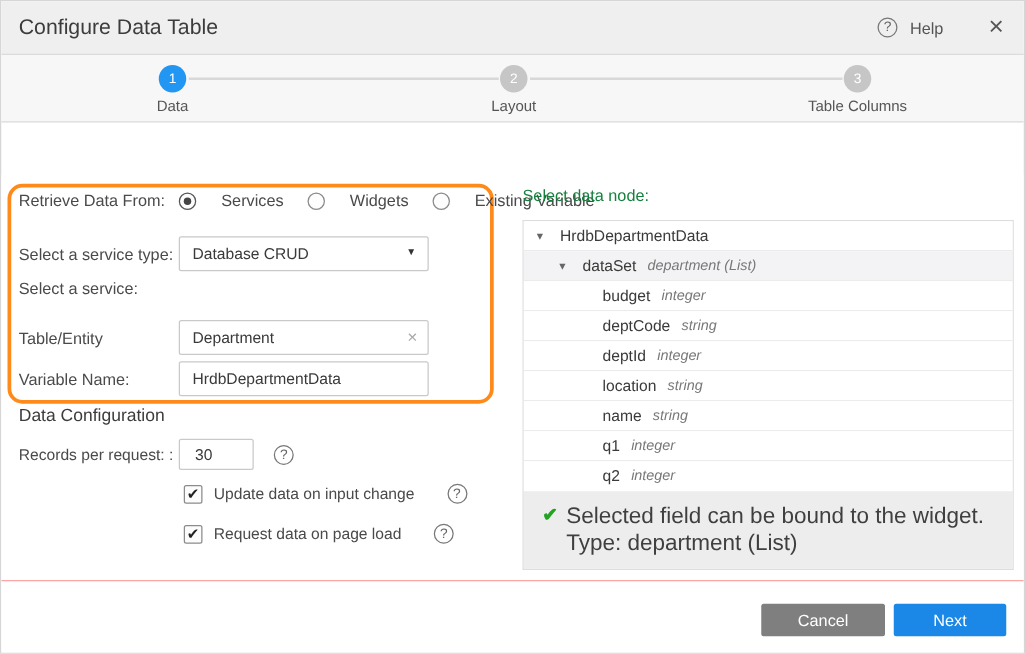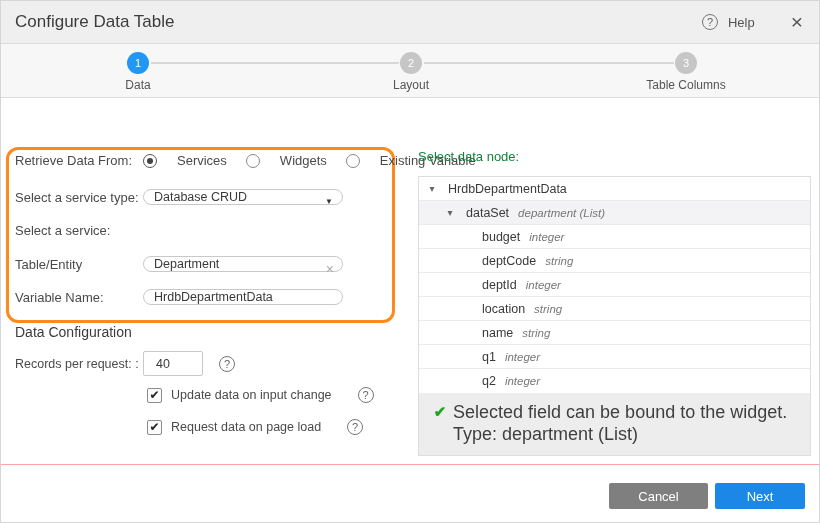--- a/index.html
+++ b/index.html
@@ -31,21 +31,21 @@
 
   .frow { position:absolute; left:14px; display:flex; align-items:center; }
   .flabel { width:128px; font-size:13px; color:#4a4a4a; flex-shrink:0; }
 
   .radio-group { display:flex; align-items:center; gap:19px; }
   .radio { display:flex; align-items:center; gap:20px; font-size:13px; color:#4a4a4a; }
   .rdot { width:14px; height:14px; border:1px solid #8a8a8a; border-radius:50%; background:#fdfdfd; position:relative; flex-shrink:0; }
   .radio.checked .rdot { border-color:#555; }
   .radio.checked .rdot::after { content:""; position:absolute; left:3px; top:3px; width:6px; height:6px; border-radius:50%; background:#444; }
 
-  .selectbox, .textbox { position:relative; width:200px; height:16px; border:1px solid #c9c9c9; border-radius:12px; background:#fff; font-size:12.5px; color:#3a3a3a; display:flex; align-items:center; padding:0 22px 0 10px; }
+  .selectbox, .textbox { position:relative; width:200px; height:28px; border:1px solid #c9c9c9; border-radius:2px; background:#fff; font-size:12.5px; color:#3a3a3a; display:flex; align-items:center; padding:0 22px 0 10px; }
   .caret-solid { position:absolute; right:9px; top:7px; font-size:8px; color:#333; }
   .chev { position:absolute; right:10px; top:7px; width:7px; height:7px; border-right:1.5px solid #8a8a8a; border-bottom:1.5px solid #8a8a8a; transform:rotate(45deg); }
   .clear-x { position:absolute; right:8px; top:4px; font-size:14px; color:#aaa; }
 
   .section-heading { position:absolute; left:14px; font-size:14px; color:#3c3c3c; }
 
   .smallbox { width:60px; height:25px; border:1px solid #c9c9c9; border-radius:2px; font-size:12.5px; color:#3a3a3a; display:flex; align-items:center; padding-left:12px; background:#fff; }
 
   .cbrow { position:absolute; left:146px; display:flex; align-items:center; gap:9px; }
   .cb { width:15px; height:15px; border:1px solid #8b8b8b; border-radius:2px; background:#fcfcfc; font-size:12px; color:#222; display:flex; align-items:center; justify-content:center; line-height:1; }
@@ -148,21 +148,21 @@
       <div class="textbox">
         <span>HrdbDepartmentData</span>
       </div>
     </div>
 
     <div class="section-heading" style="top:184px;">Data Configuration</div>
 
     <div class="frow" style="top:211px;">
       <div class="flabel" style="font-size:12.5px;">Records per request: :</div>
       <div class="smallbox">
-        <span>40</span>
+        <span>30</span>
       </div>
       <span class="qcircle" style="margin-left:16px;">?</span>
     </div>
 
     <div class="cbrow" style="top:247px;">
       <span class="cb" id="cb-0">✔</span>
       <span class="cblabel">Update data on input change</span>
       <span class="qcircle">?</span>
     </div>
 

